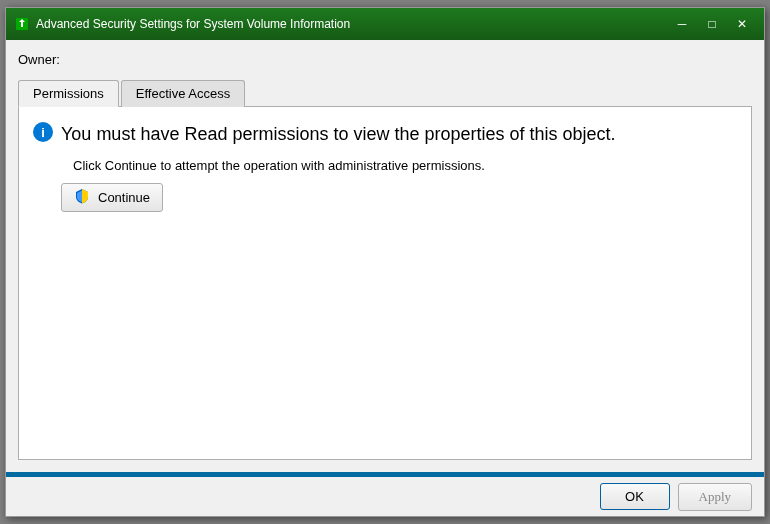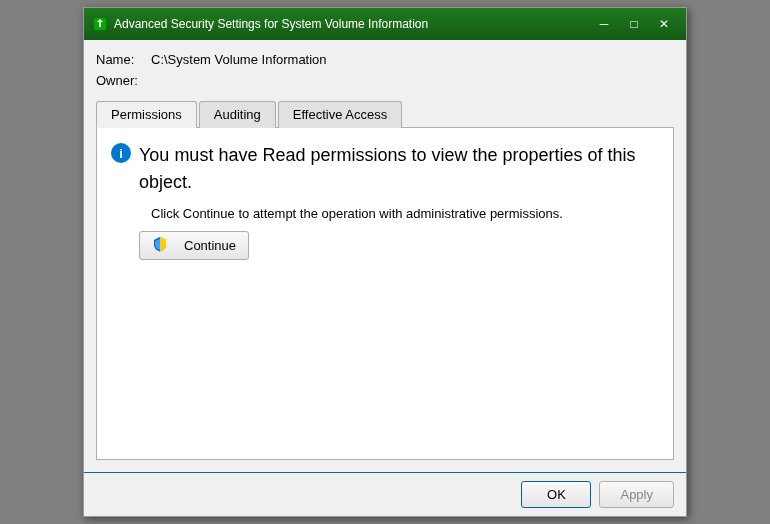--- a/index.html
+++ b/index.html
@@ -14,21 +14,21 @@
       background: #808080;
       display: flex;
       align-items: center;
       justify-content: center;
       width: 770px;
       height: 524px;
       overflow: hidden;
     }
 
     .window {
-      width: 604px;
+      width: 760px;
       height: 510px;
       background: #f0f0f0;
       border: 1px solid #999;
       box-shadow: 2px 2px 8px rgba(0,0,0,0.5);
       display: flex;
       flex-direction: column;
     }
 
     .title-bar {
       background: linear-gradient(to bottom, #1e7a1e, #155a15);
@@ -193,28 +193,28 @@
 
     .continue-btn {
       margin-left: 28px;
       border: 1px solid #adadad;
       background: linear-gradient(to bottom, #f9f9f9, #e5e5e5);
       padding: 4px 12px;
       cursor: pointer;
       font-size: 13px;
       display: inline-flex;
       align-items: center;
-      gap: 16px;
+      gap: 8px;
       border-radius: 3px;
     }
 
     .footer {
       height: 44px;
       background: #f0f0f0;
-      border-top: 1px solid #0369a1;
+      border-top: 5px solid #0369a1;
       display: flex;
       align-items: center;
       justify-content: flex-end;
       padding: 0 12px;
       gap: 8px;
       flex-shrink: 0;
     }
 
     .footer-btn {
       padding: 5px 20px;
@@ -227,20 +227,21 @@
     }
 
     .footer-btn.ok-btn {
       border-color: #0060a0;
     }
 
     .footer-btn.apply-btn {
       color: #888;
       cursor: default;
       background: linear-gradient(to bottom, #f9f9f9, #e5e5e5);
+      font-family: Liberation Serif, serif;
     }
 
     
     .shield-svg {
       width: 16px;
       height: 16px;
     }
   </style>
 </head>
 <body>
@@ -257,35 +258,28 @@
     <span class="title-bar-text">Advanced Security Settings for System Volume Information</span>
     <div class="title-bar-controls">
       <button class="title-btn">─</button>
       <button class="title-btn">□</button>
       <button class="title-btn close">✕</button>
     </div>
   </div>
 
   <div class="window-content">
 
-    <div class="field-row">
-      <span class="field-label">Name:</span>
-      <span class="field-value">C:\System Volume Information</span>
-    </div>
 
     <div class="field-row">
       <span class="field-label">Owner:</span>
     </div>
 
     <div class="tabs-container">
       <div class="tab active">
         <span>Permissions</span>
-      </div>
-      <div class="tab">
-        <span>Auditing</span>
       </div>
       <div class="tab">
         <span>Effective Access</span>
       </div>
     </div>
 
     <div class="main-panel">
       
       <div class="info-row">
         <div class="info-icon">i</div>

